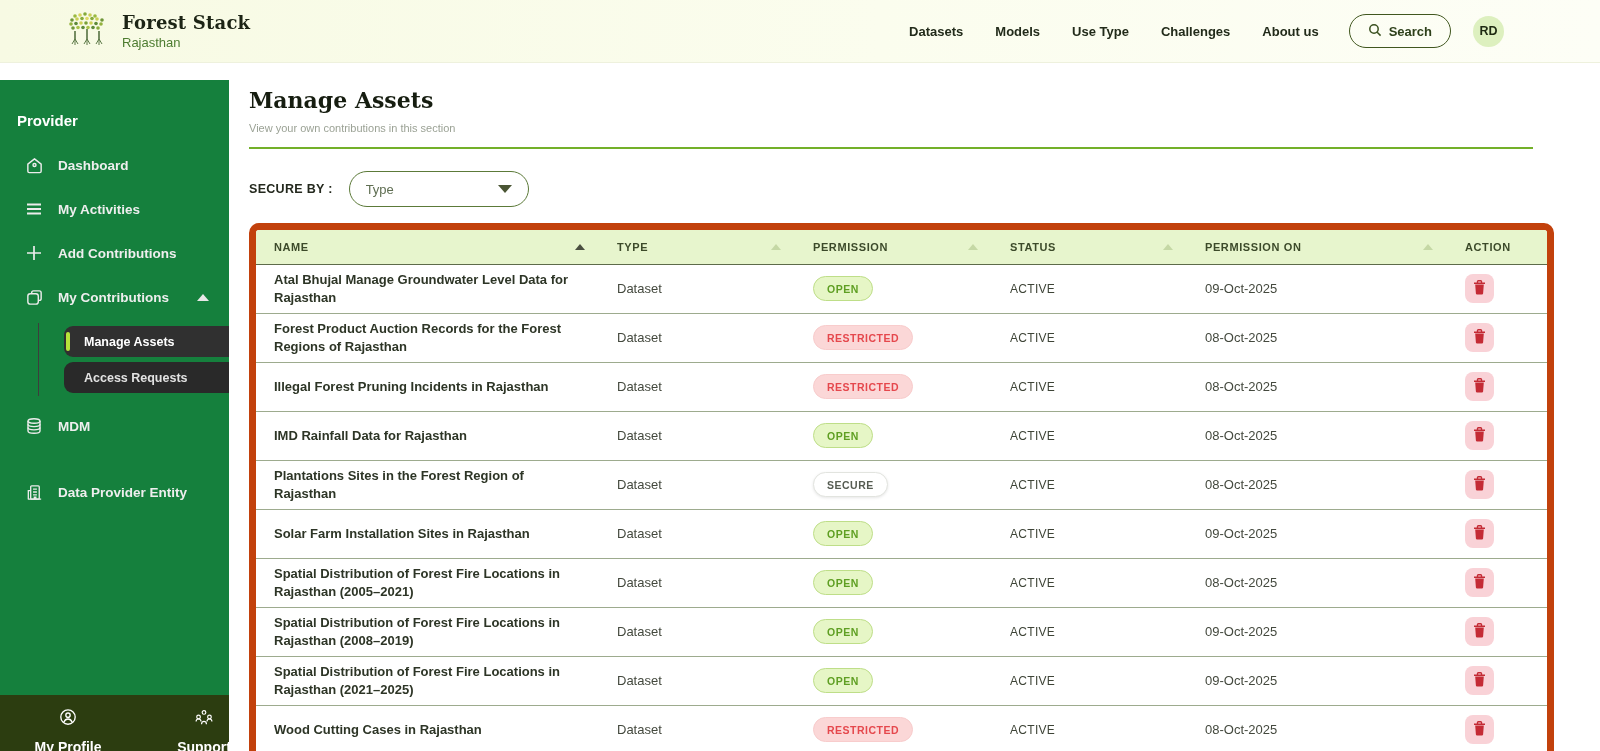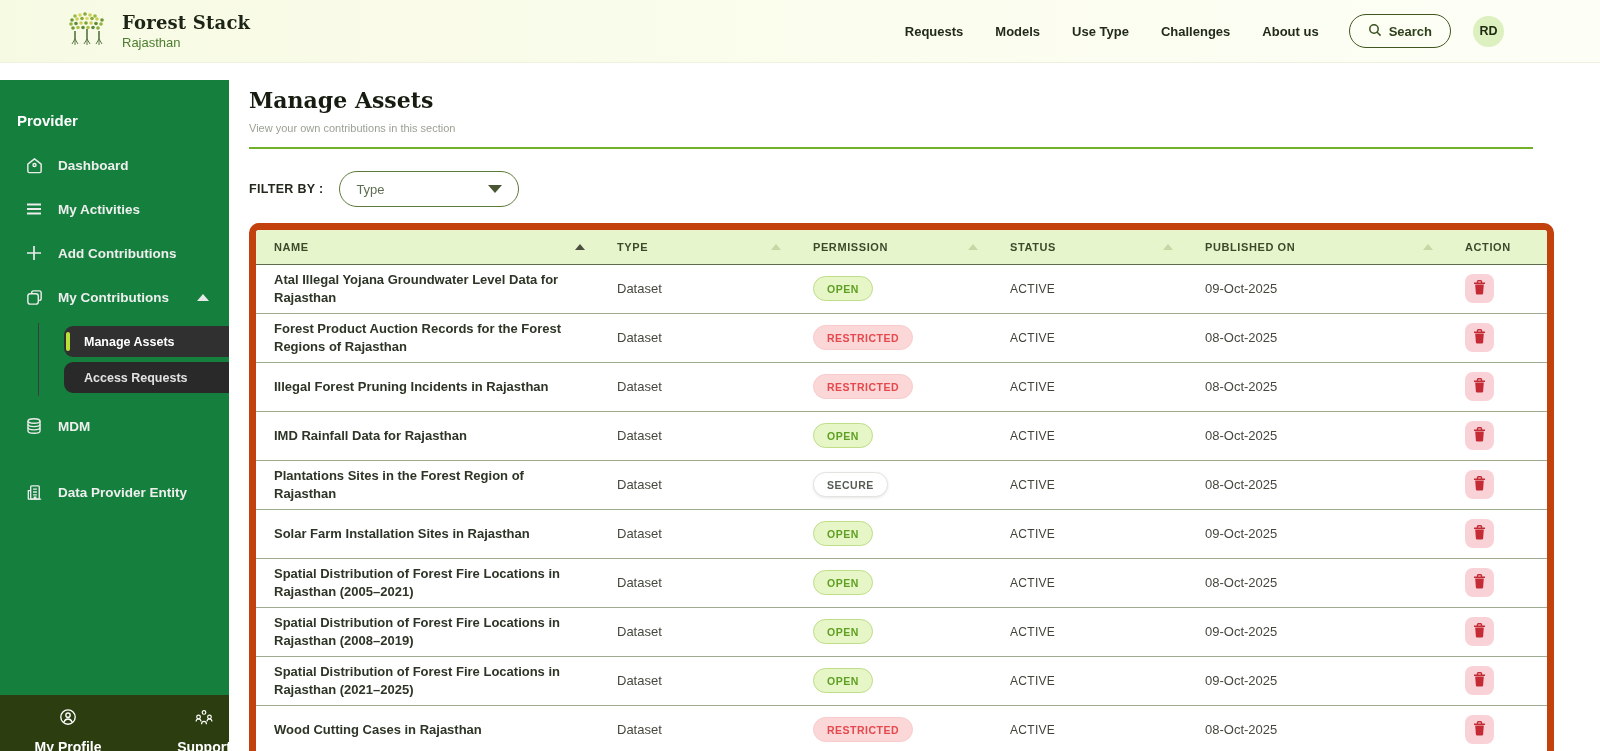--- a/index.html
+++ b/index.html
@@ -137,21 +137,21 @@
               <circle cx="34" cy="22" r="1.8" fill="#89ad3c"></circle>
           </g>
         </svg>
       </span>
       <div class="brand-text">
         <div class="brand-title">Forest Stack</div>
         <div class="brand-sub">Rajasthan</div>
       </div>
     </div>
     <nav class="top-nav">
-      <span class="nav-link">Requests</span>
+      <span class="nav-link">Datasets</span>
       <span class="nav-link">Models</span>
       <span class="nav-link">Use Type</span>
       <span class="nav-link">Challenges</span>
       <span class="nav-link">About us</span>
     </nav>
     <button class="search-btn">
       <span class="icn">
         <svg width="14" height="14" viewBox="0 0 14 14">
             <circle cx="6" cy="6" r="4.2" fill="none" stroke="#3a501f" stroke-width="1.5"></circle>
             <path d="M9.2 9.2 L12.6 12.6" stroke="#3a501f" stroke-width="1.5"></path>
@@ -262,21 +262,21 @@
       </div>
     </div>
   </aside>
 
   <main class="main">
     <h1 class="page-title">Manage Assets</h1>
     <div class="page-subtitle">View your own contributions in this section</div>
     <div class="divider"></div>
 
     <div class="filter-row">
-      <span class="filter-label">FILTER BY :</span>
+      <span class="filter-label">SECURE BY :</span>
       <div class="filter-select">
         <span class="sel-text">Type</span>
         <span class="caret-down"></span>
       </div>
     </div>
 
     <div class="table-wrap">
       <table>
         <colgroup>
           <col class="c-name">
@@ -307,35 +307,35 @@
                 </span>
               </th>
             <th>
                 <span class="th-inner">
                   <span>STATUS</span>
                   <span class="sort-asc"></span>
                 </span>
               </th>
             <th>
                 <span class="th-inner">
-                  <span>PUBLISHED ON</span>
+                  <span>PERMISSION ON</span>
                   <span class="sort-asc"></span>
                 </span>
               </th>
             <th>
                 <span class="th-inner">
                   <span>ACTION</span>
                 </span>
               </th>
           </tr>
         </thead>
         <tbody id="rows-body">
   <tr>
     <td class="name-cell">
-                <span class="nm">Atal Illegal Yojana Groundwater Level Data for Rajasthan</span>
+                <span class="nm">Atal Bhujal Manage Groundwater Level Data for Rajasthan</span>
               </td>
     <td>Dataset</td>
     <td><span class="badge badge-open">OPEN</span></td>
     <td class="status-cell">ACTIVE</td>
     <td>09-Oct-2025</td>
     <td>
       <button class="del-btn">
         <span class="icn">
           <svg width="13" height="15" viewBox="0 0 13 15">
                       <path d="M1 3.2 h11 M4.5 3 V1.6 a.8.8 0 0 1 .8 -.8 h2.4 a.8.8 0 0 1 .8 .8 V3" fill="none" stroke="#c42b35" stroke-width="1.4"></path>

